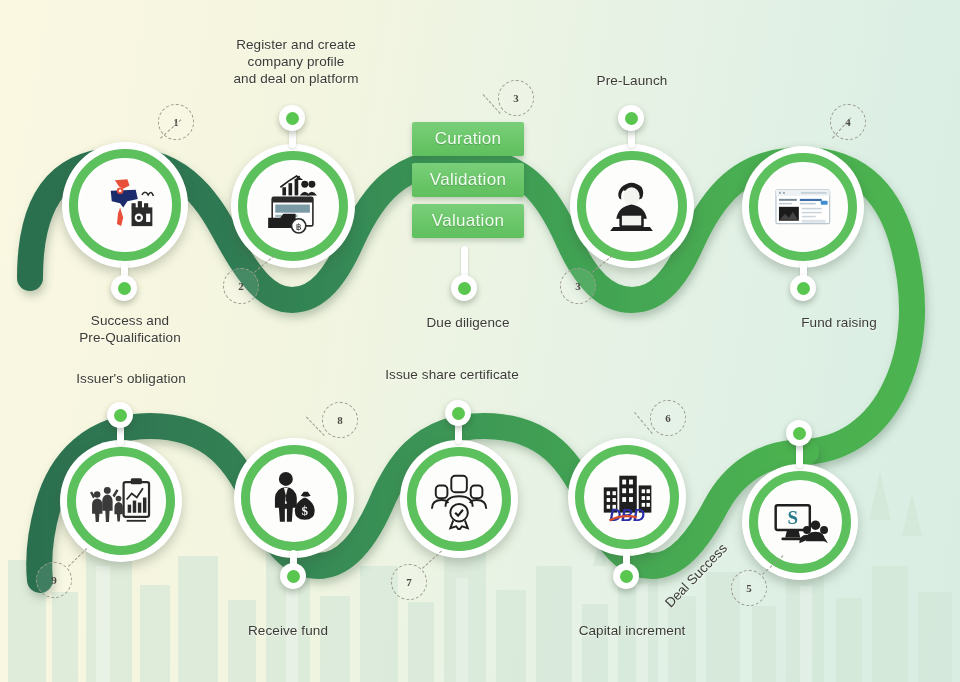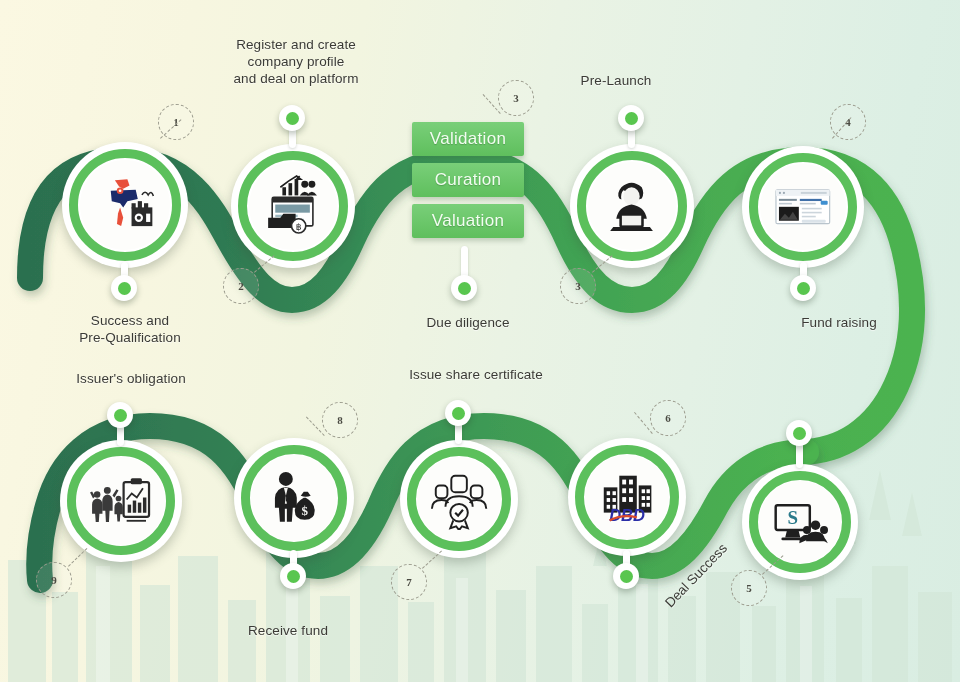--- a/index.html
+++ b/index.html
@@ -242,22 +242,22 @@
   </div>
   <div class="stem" style="left:289px;top:124px;height:24px;"></div>
   <div class="knob" style="left:279px;top:105px;"></div>
   <div class="numbadge" style="left:223px;top:268px;">2</div>
   <div class="leader" style="left:254px;top:272px;width:26px;transform:rotate(-40deg);"></div>
   <div class="lbl" style="left:210px;top:36px;width:172px;">Register and create
 company profile
 and deal on platform</div>
 
   <div class="dd-stack">
+    <div class="dd-box">Curation</div>
     <div class="dd-box">Validation</div>
-    <div class="dd-box">Curation</div>
     <div class="dd-box">Valuation</div>
   </div>
   <div class="stem" style="left:461px;top:246px;height:36px;"></div>
   <div class="knob" style="left:451px;top:275px;"></div>
   <div class="numbadge" style="left:498px;top:80px;">3</div>
   <div class="leader" style="left:500px;top:114px;width:26px;transform:rotate(-132deg);"></div>
   <div class="lbl" style="left:396px;top:314px;width:144px;">Due diligence</div>
 
   <div class="node" style="left:570px;top:144px;width:124px;height:124px;">
     <div class="ring" style="left:7px;top:7px;width:110px;height:110px;"></div>
@@ -271,21 +271,21 @@
           <rect x="22.5" y="42" width="19" height="9.5" fill="#f3f3f0"></rect>
           <path d="M14 53 h36 l3 4 H11 z" fill="#1f1f1f"></path>
         </svg>
       </div>
     </div>
   </div>
   <div class="stem" style="left:628px;top:124px;height:24px;"></div>
   <div class="knob" style="left:618px;top:105px;"></div>
   <div class="numbadge" style="left:560px;top:268px;">3</div>
   <div class="leader" style="left:592px;top:272px;width:26px;transform:rotate(-40deg);"></div>
-  <div class="lbl" style="left:560px;top:72px;width:112px;text-align:center;">Pre-Launch</div>
+  <div class="lbl" style="left:576px;top:72px;width:112px;text-align:center;">Pre-Launch</div>
 
   <div class="node" style="left:742px;top:146px;width:122px;height:122px;">
     <div class="ring" style="left:7px;top:7px;width:108px;height:108px;"></div>
     <div class="inner" style="left:18px;top:18px;width:86px;height:86px;">
       <div class="glyph">
         <svg viewBox="0 0 64 64">
           <rect x="5" y="15" width="54" height="34" rx="1.5" fill="#fff" stroke="#b9c4cc" stroke-width="1.2"></rect>
           <rect x="5" y="15" width="54" height="6" fill="#eef2f5"></rect>
           <circle cx="9" cy="18" r="1.1" fill="#9aa7b2"></circle>
           <circle cx="13" cy="18" r="1.1" fill="#9aa7b2"></circle>
@@ -369,20 +369,21 @@
           <text x="32" y="57" font-size="17" text-anchor="middle" fill="#2b2fa8" font-weight="bold" font-style="italic" font-family="sans-serif">DBD</text>
           <path d="M14 56 q14 -7 28 -3" stroke="#d94a2b" stroke-width="2.4" fill="none"></path>
         </svg>
       </div>
     </div>
   </div>
   <div class="stem" style="left:623px;top:550px;height:20px;"></div>
   <div class="knob" style="left:613px;top:563px;"></div>
   <div class="numbadge" style="left:650px;top:400px;">6</div>
   <div class="leader" style="left:652px;top:434px;width:28px;transform:rotate(-130deg);"></div>
+  <div class="lbl" style="left:550px;top:622px;width:164px;">Capital increment</div>
 
   <div class="node" style="left:400px;top:440px;width:118px;height:118px;">
     <div class="ring" style="left:7px;top:7px;width:104px;height:104px;"></div>
     <div class="inner" style="left:17px;top:17px;width:84px;height:84px;">
       <div class="glyph">
         <svg viewBox="0 0 64 64" fill="none" stroke="#1f1f1f" stroke-width="2">
           <rect x="24" y="8" width="16" height="17" rx="4"></rect>
           <path d="M18 40 q0 -11 14 -11 q14 0 14 11"></path>
           <rect x="8" y="18" width="12" height="13" rx="4"></rect>
           <path d="M4 42 q0 -9 10 -9 q5 0 7 3"></path>
@@ -392,21 +393,21 @@
           <path d="M28 46 l3 3 l5 -6" stroke-width="2.2"></path>
           <path d="M26 54 l-3 8 l6 -2 l3 4 l3 -4 l6 2 l-3 -8"></path>
         </svg>
       </div>
     </div>
   </div>
   <div class="stem" style="left:455px;top:418px;height:26px;"></div>
   <div class="knob" style="left:445px;top:400px;"></div>
   <div class="numbadge" style="left:391px;top:564px;">7</div>
   <div class="leader" style="left:422px;top:568px;width:26px;transform:rotate(-42deg);"></div>
-  <div class="lbl" style="left:384px;top:366px;width:184px;">Issue share certificate</div>
+  <div class="lbl" style="left:360px;top:366px;width:184px;">Issue share certificate</div>
 
   <div class="node" style="left:234px;top:438px;width:120px;height:120px;">
     <div class="ring" style="left:7px;top:7px;width:106px;height:106px;"></div>
     <div class="inner" style="left:17px;top:17px;width:86px;height:86px;">
       <div class="glyph">
         <svg viewBox="0 0 64 64">
           <circle cx="24" cy="13" r="7" fill="#1f1f1f"></circle>
           <path d="M24 21 q-10 1 -11 11 l0 10 l4 0 l1 14 l5 0 l0 -13 l2 0 l0 13 l5 0 l1 -14 l4 0 l0 -10 q-1 -10 -11 -11 z" fill="#1f1f1f"></path>
           <path d="M22 22 l2 8 l2 -8 z" fill="#f3f3f0"></path>
           <path d="M24 30 l-1 8 l2 0 z" fill="#f3f3f0"></path>

